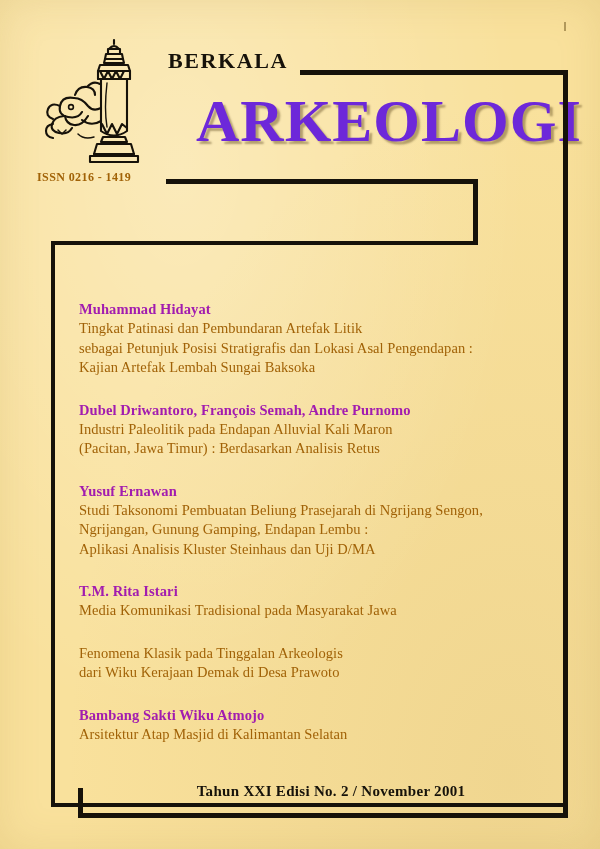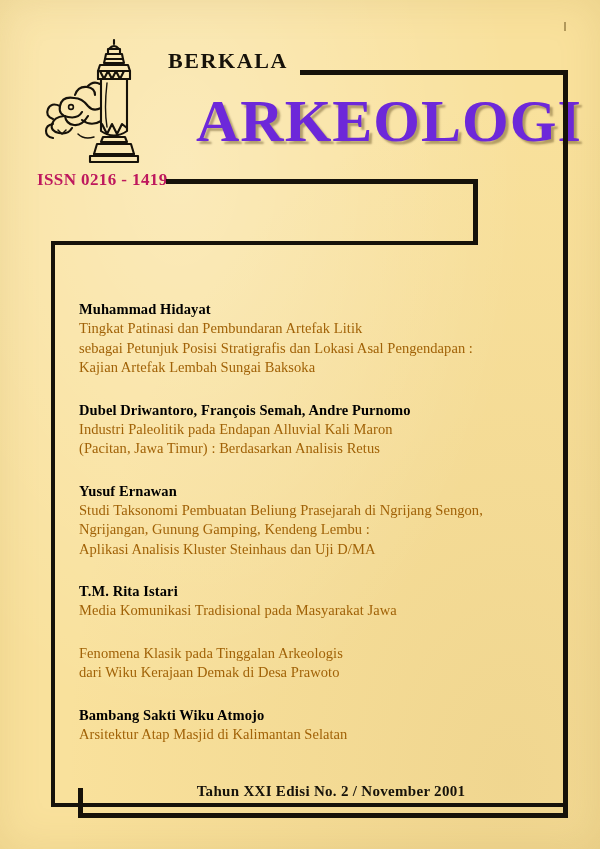--- a/index.html
+++ b/index.html
@@ -100,41 +100,41 @@
     white-space: nowrap;
     margin-left: 28px;
   }
 
   .issn {
     position: absolute;
     left: 37px;
     top: 170px;
     font-family: "Liberation Serif", "DejaVu Serif", serif;
     font-weight: bold;
-    font-size: 17px;
+    font-size: 12px;
     letter-spacing: 0.4px;
-    color: #be185d;
+    color: #a16207;
   }
 
   
   #toc {
     position: absolute;
     left: 79px;
     top: 300px;
     width: 450px;
   }
   .entry { margin-bottom: 23px; }
   .entry:last-child { margin-bottom: 16px; }
 
   .entry-authors {
     font-family: "Liberation Serif", "DejaVu Serif", serif;
     font-weight: bold;
     font-size: 14.5px;
     line-height: 19px;
-    color: #000000;
+    color: #a21caf;
     letter-spacing: 0.1px;
   }
   .entry-title {
     font-family: "Liberation Serif", "DejaVu Serif", serif;
     font-weight: normal;
     font-size: 14.5px;
     line-height: 19.5px;
     color: #a16207;
     letter-spacing: 0.05px;
     white-space: pre-line;
@@ -256,21 +256,21 @@
 
     <div class="entry">
       <div class="entry-authors">Dubel Driwantoro, François Semah, Andre Purnomo</div>
       <div class="entry-title">Industri Paleolitik pada Endapan Alluvial Kali Maron
 (Pacitan, Jawa Timur) : Berdasarkan Analisis Retus</div>
     </div>
 
     <div class="entry">
       <div class="entry-authors">Yusuf Ernawan</div>
       <div class="entry-title">Studi Taksonomi Pembuatan Beliung Prasejarah di Ngrijang Sengon,
-Ngrijangan, Gunung Gamping, Kendeng Lembu :
+Ngrijangan, Gunung Gamping, Endapan Lembu :
 Aplikasi Analisis Kluster Steinhaus dan Uji D/MA</div>
     </div>
 
     <div class="entry">
       <div class="entry-authors">T.M. Rita Istari</div>
       <div class="entry-title">Media Komunikasi Tradisional pada Masyarakat Jawa</div>
     </div>
 
     <div class="entry">
       <div class="entry-title">Fenomena Klasik pada Tinggalan Arkeologis

